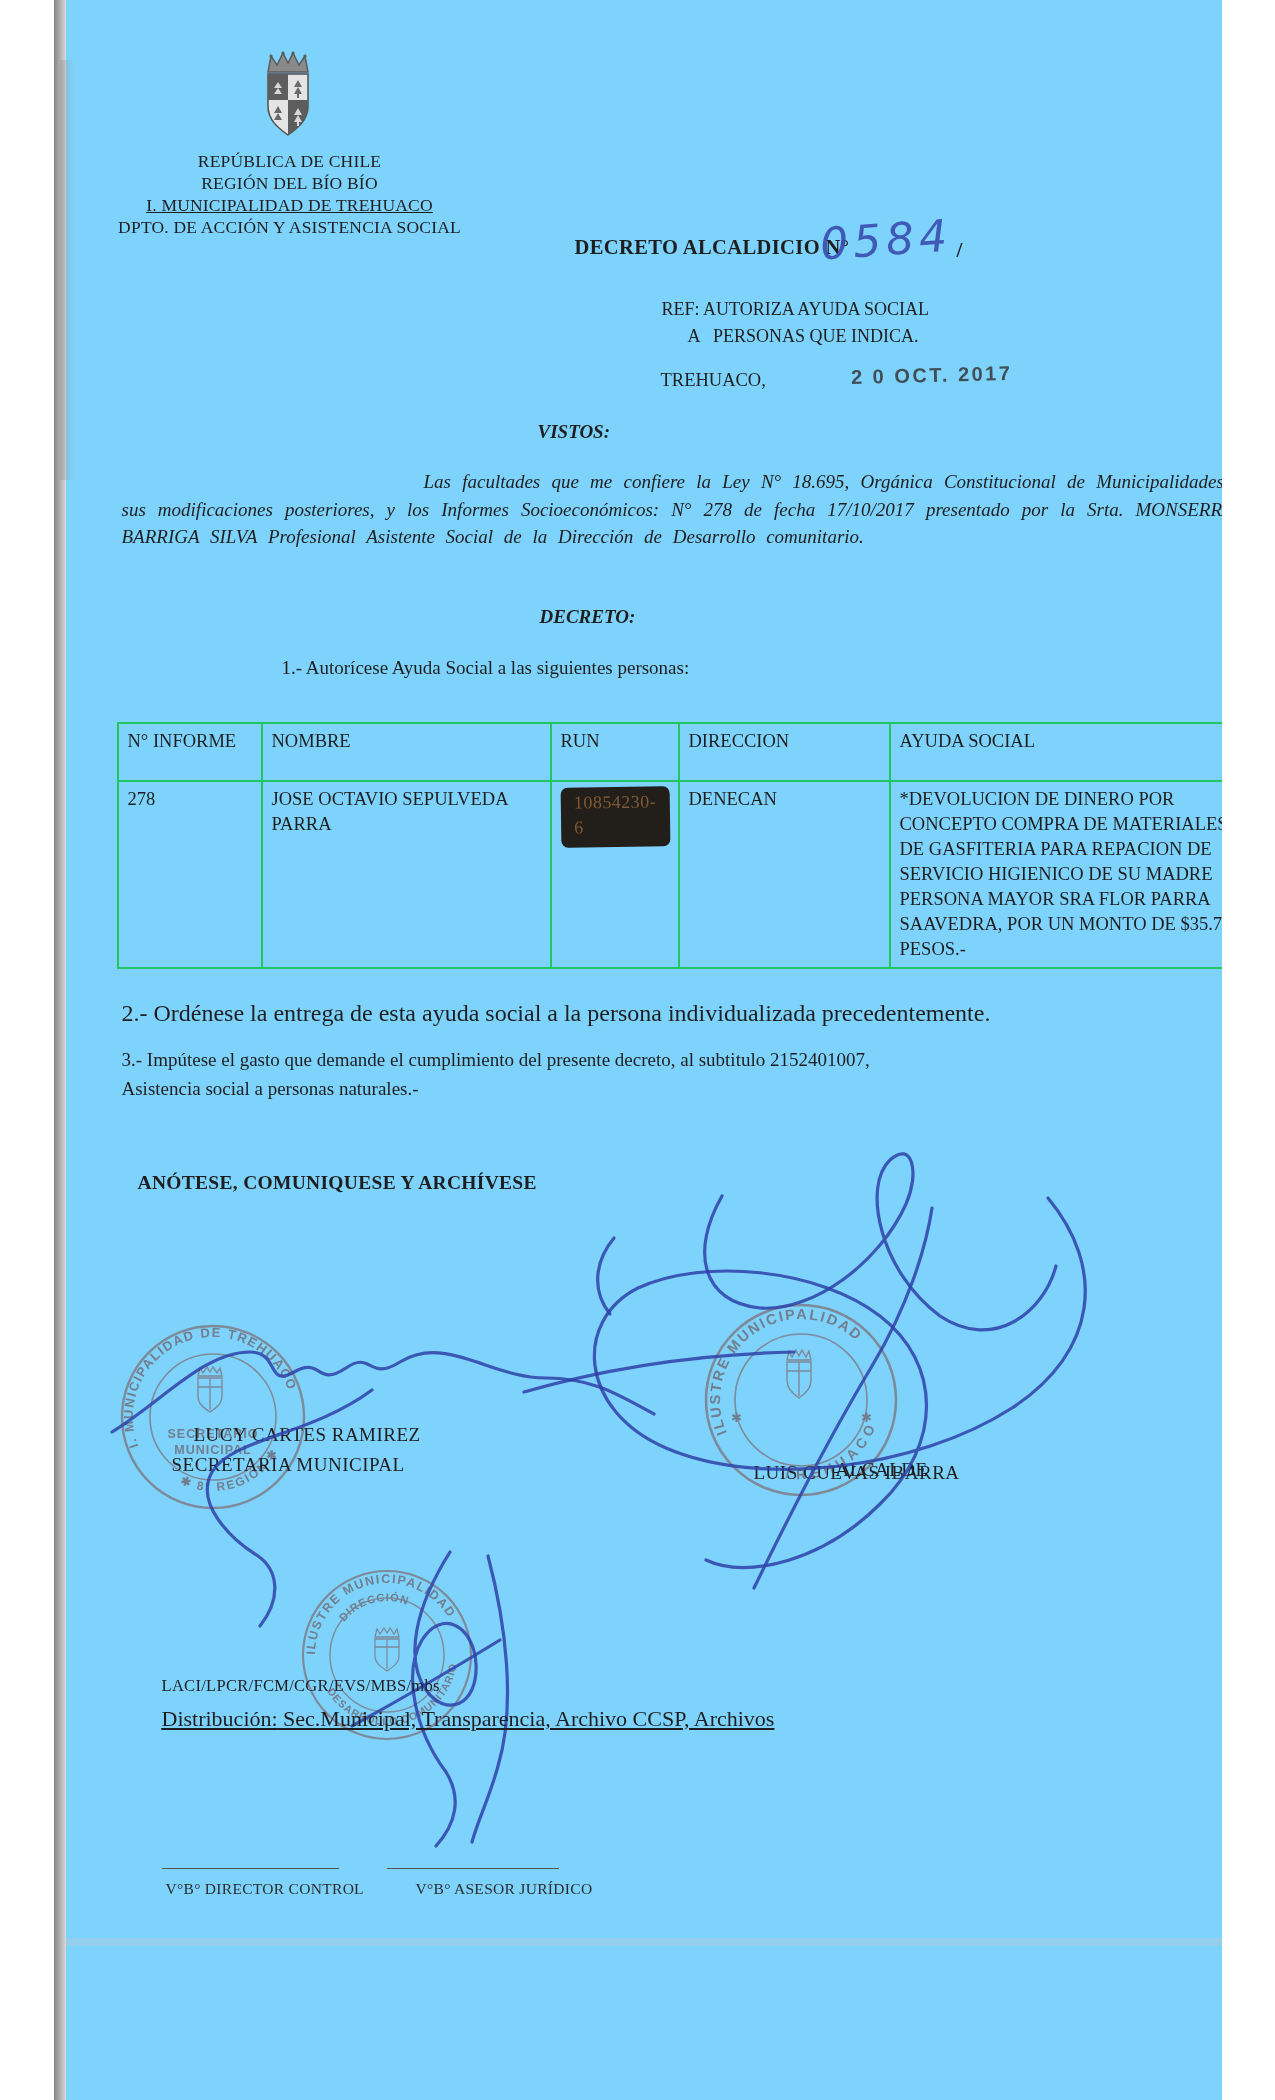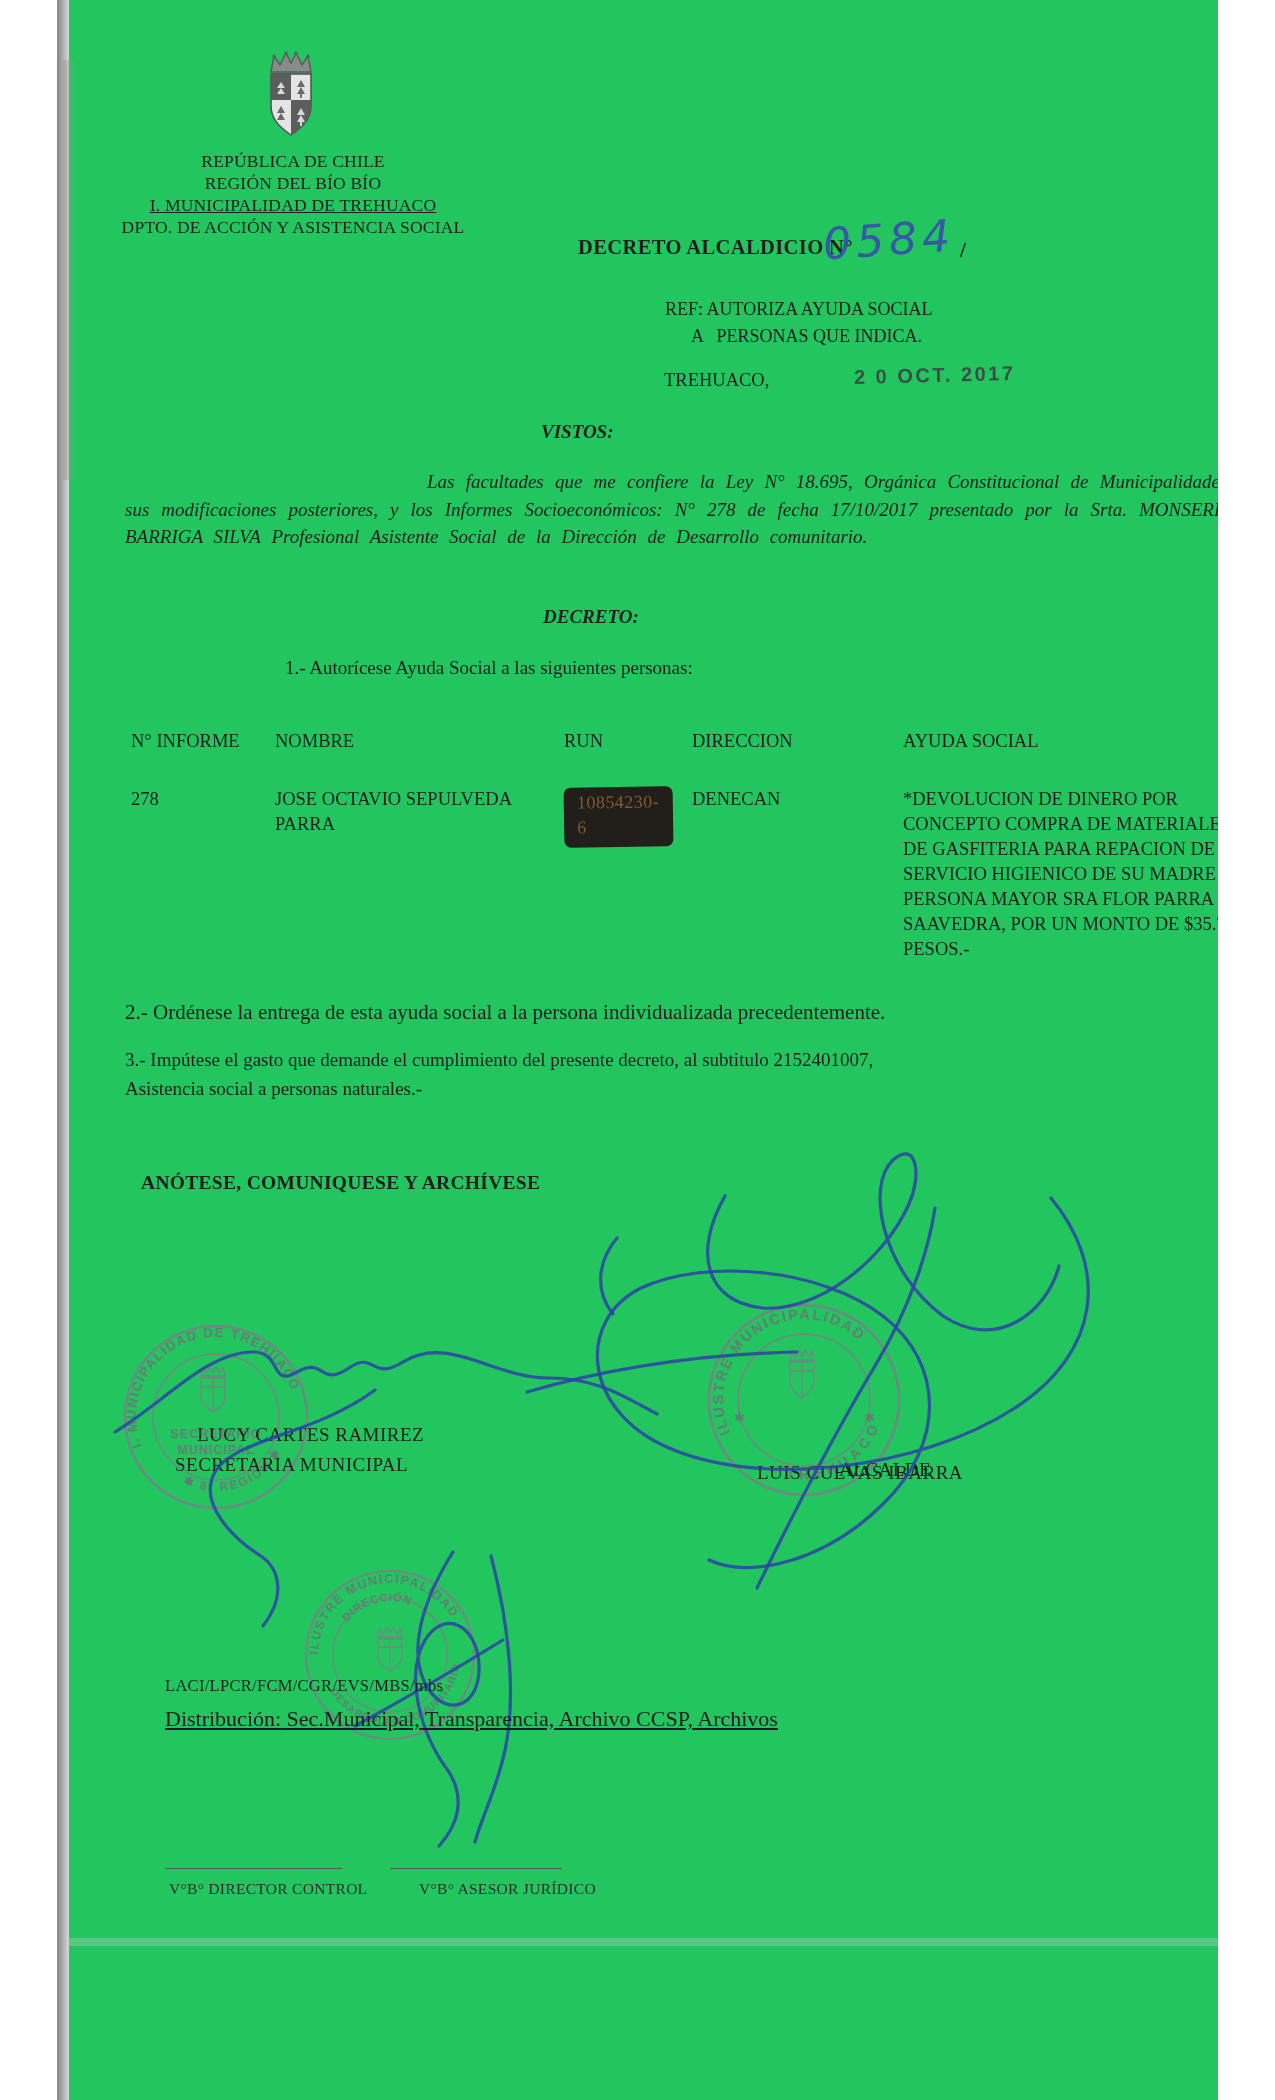--- a/index.html
+++ b/index.html
@@ -1,20 +1,21 @@
 <!DOCTYPE html>
 <html><head>
 <meta charset="utf-8">
 <style>
   html,body{margin:0;padding:0;background:#ffffff;}
   .page{
     position:relative;width:1161px;height:2100px;margin:0 auto;
-    background:#22c55e;overflow:hidden;
+    background:#7dd3fc;overflow:hidden;
     font-family:"Liberation Serif","DejaVu Serif",serif;
     color:#1e1e20;
+    padding-left:7px;
   }
   
   .scan-edge{position:absolute;left:0;top:0;width:12px;height:2100px;
     background:linear-gradient(to right,#848484,#d9d9d9);}
   .scan-edge-wedge{position:absolute;left:6px;top:60px;width:14px;height:420px;
     background:linear-gradient(to right,#9a9a9a,rgba(217,217,217,0));opacity:.55;}
   .scan-bottom{position:absolute;left:12px;top:1938px;width:1263px;height:8px;
     background:#c2c8cc;opacity:.35;}
 
   .abs{position:absolute;}
@@ -36,21 +37,21 @@
   .datestamp{left:797px;top:364px;font-family:"Liberation Sans",sans-serif;
     font-weight:bold;font-size:20px;letter-spacing:2.5px;color:#3e4348;
     transform:rotate(-1.5deg);opacity:.92;}
 
   .vistos-h{left:484px;top:421px;font-size:19px;font-weight:bold;font-style:italic;}
   .vistos-p{left:68px;top:468px;width:1122px;text-align:justify;
     text-indent:302px;font-size:19px;line-height:27.5px;word-spacing:6px;font-style:italic;}
 
   .decreto-h{left:486px;top:606px;font-size:19px;font-weight:bold;font-style:italic;}
   .item1{left:228px;top:657px;font-size:19px;}
-  .item2{left:68px;top:1000px;font-size:21px;}
+  .item2{left:68px;top:1000px;font-size:24px;}
   .item3{left:68px;top:1046px;font-size:19px;line-height:28.5px;width:1120px;}
 
   
   table.dec{position:absolute;left:63px;top:722px;width:1135px;
     border-collapse:collapse;table-layout:fixed;}
   table.dec td,table.dec th{border:2px solid #22c55e;vertical-align:top;
     padding:5px 9px;font-size:18.5px;font-weight:normal;text-align:left;
     line-height:25px;}
   table.dec th{height:46px;}
   td.just{text-align:justify;line-height:26px;}

